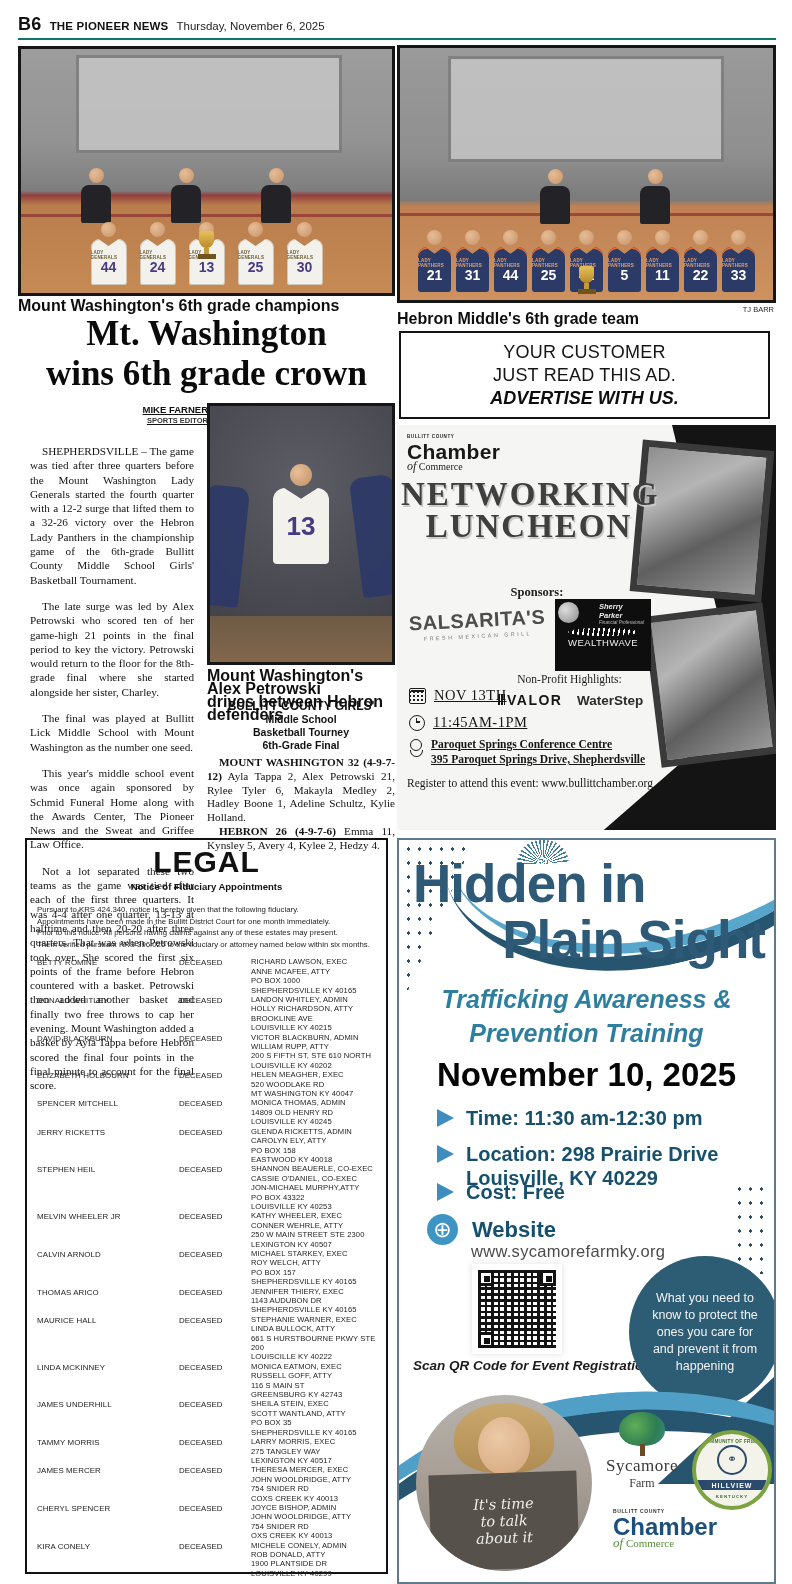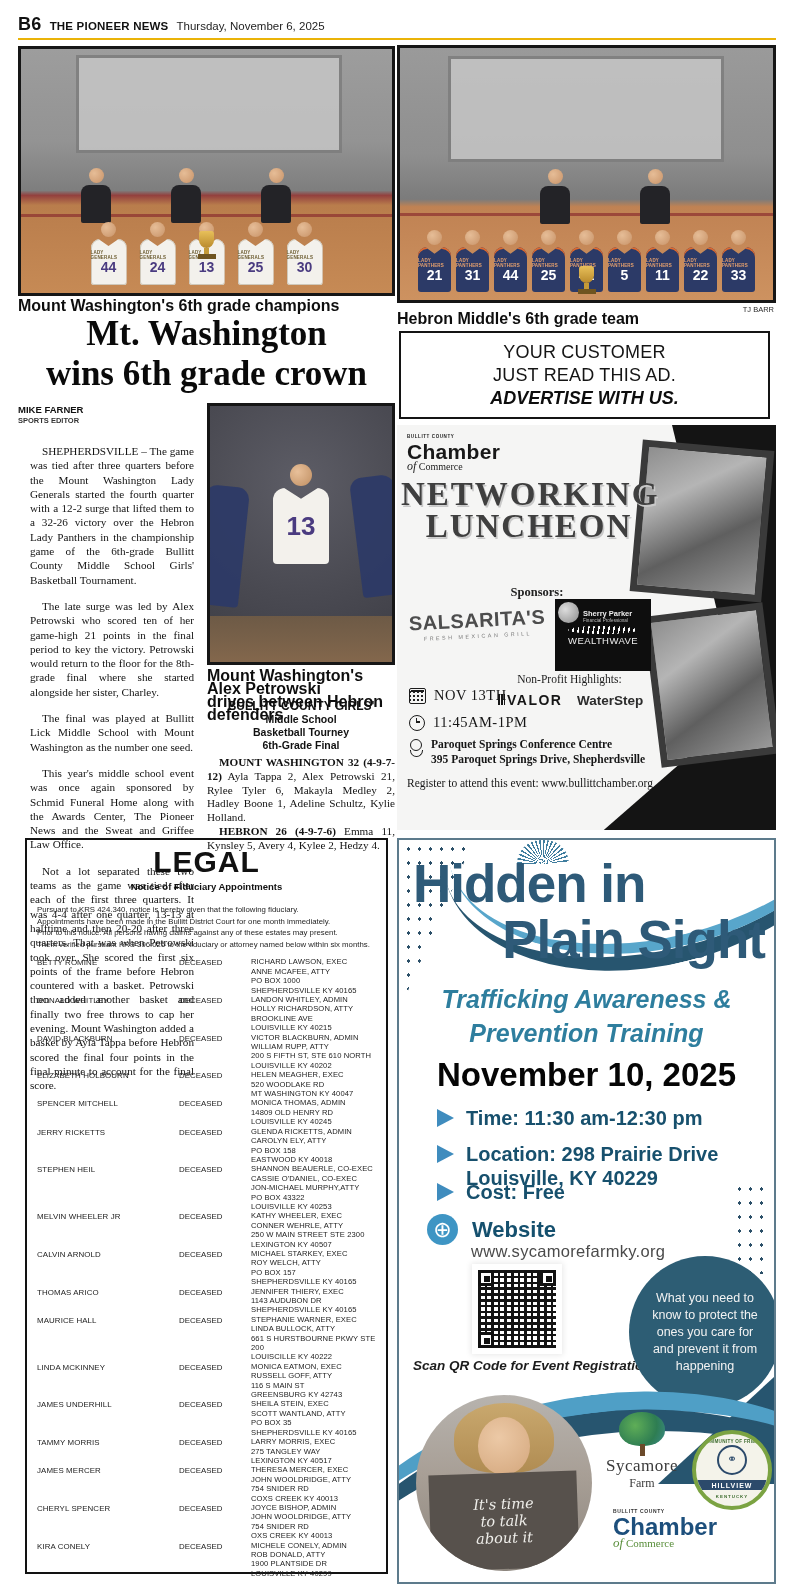--- a/index.html
+++ b/index.html
@@ -1,19 +1,19 @@
 <!DOCTYPE html>
 <html><head>
 <meta charset="utf-8">
 <style>
   html,body{margin:0;padding:0;background:#ffffff;}
   .page{position:relative;width:792px;height:1584px;background:#fff;font-family:"Liberation Sans",sans-serif;color:#111;overflow:hidden;}
 
   
-  .masthead{position:absolute;left:18px;top:14px;width:758px;height:24px;border-bottom:2px solid #eab308;display:flex;align-items:baseline;gap:8px;}
+  .masthead{position:absolute;left:18px;top:14px;width:758px;height:24px;border-bottom:2px solid #0f766e;display:flex;align-items:baseline;gap:8px;}
   .mh-page{font-size:18px;font-weight:bold;letter-spacing:.3px;}
   .mh-paper{font-size:11.5px;font-weight:bold;letter-spacing:.2px;}
   .mh-date{font-size:11.5px;color:#1e1e1e;}
 
   
   .photo{position:absolute;border:3px solid #161616;overflow:hidden;box-sizing:border-box;}
   .photo-left{left:18px;top:46px;width:377px;height:250px;background:linear-gradient(180deg,#9d9d9d 0%,#939393 38%,#7e7e7e 58%,#93403e 60%,#b97d4c 64%,#c68a55 100%);}
   .photo-right{left:397px;top:45px;width:379px;height:258px;background:linear-gradient(180deg,#9a9a9a 0%,#8f8f8f 42%,#7b7b7b 60%,#c08253 63%,#cd9260 100%);}
   .screen{position:absolute;background:#c6c6c6;border:3px solid #7d7d7d;opacity:.85;}
   .screen-l{left:55px;top:6px;width:260px;height:92px;}
@@ -41,21 +41,21 @@
   .trophy-r{bottom:6px;}
   .cup{width:15px;height:17px;background:linear-gradient(#e8c05a,#b98a2c);border-radius:3px 3px 8px 8px;}
   .stem{width:5px;height:6px;background:#c49a38;}
   .tbase{width:18px;height:5px;background:#6f5420;}
 
   .credit{position:absolute;font-size:7.5px;color:#2a2a2a;}
   .caption{position:absolute;font-weight:bold;font-size:16px;line-height:13px;color:#0e0e0e;}
 
   
   .headline{position:absolute;left:18px;top:314px;width:377px;text-align:center;font-family:"Liberation Serif",serif;font-weight:bold;font-size:35px;line-height:40px;color:#0a0a0a;}
-  .byline{position:absolute;left:18px;top:404px;width:190px;text-align:left;}
+  .byline{position:absolute;left:18px;top:404px;width:190px;text-align:right;text-decoration:underline;}
   .byline-name{font-size:9.5px;font-weight:bold;}
   .byline-title{font-size:7.5px;font-weight:bold;color:#333;margin-top:1px;}
   .article-text{position:absolute;left:18px;top:432px;width:188px;font-family:"Liberation Serif",serif;font-size:11.2px;line-height:14.3px;text-align:justify;color:#121212;}
   .article-text p{margin:12px;text-indent:12px;}
 
   .photo-action{left:207px;top:403px;width:188px;height:262px;background:radial-gradient(circle at 50% 30%,#5d5d66 0%,#4a4a52 55%,#3c3c44 100%);}
   .pa-floor{position:absolute;left:0;right:0;bottom:0;height:46px;background:linear-gradient(#6d5a46,#83674c);}
   .pa-defender{position:absolute;width:44px;height:120px;background:#2c3a67;border-radius:12px 12px 4px 4px;opacity:.92;}
   .pa-d1{left:-10px;top:80px;transform:rotate(6deg);}
   .pa-d2{right:-8px;top:70px;transform:rotate(-7deg);}
@@ -101,31 +101,31 @@
   .lc-of{font-style:italic;font-size:12px;}
   .lun-title{position:absolute;left:4px;top:53px;width:256px;text-align:center;font-family:"Liberation Serif",serif;font-weight:bold;color:#3f3f3f;text-shadow:1.5px 1.5px 0 #c9c9c9;letter-spacing:2px;}
   .lt1{font-size:33px;line-height:33px;}
   .lt2{font-size:33px;line-height:31px;}
   .lun-keynote{position:absolute;left:10px;top:127px;width:255px;font-family:"Liberation Serif",serif;font-size:15.5px;line-height:22px;color:#1d1d1d;}
   .lun-sponsors{position:absolute;left:80px;top:160px;width:120px;text-align:center;font-family:"Liberation Serif",serif;font-weight:bold;font-size:12.5px;color:#222;}
   .sals{position:absolute;left:12px;top:184px;transform:rotate(-3deg);color:#4d4d4d;text-align:center;}
   .sals-main{font-size:20px;font-weight:bold;letter-spacing:.5px;}
   .sals-sub{font-size:5.5px;letter-spacing:2.4px;color:#7a7a7a;margin-top:1px;}
   .sponsor-card{position:absolute;left:158px;top:174px;width:96px;height:72px;background:#0e0e0e;color:#eee;box-sizing:border-box;padding:3px;}
-  .sc-row{display:flex;align-items:flex-end;gap:4px;}
+  .sc-row{display:flex;align-items:flex-start;gap:20px;font-style:italic;}
   .sc-photo{width:21px;height:21px;border-radius:50%;background:radial-gradient(circle at 35% 35%,#ddd,#8a8a8a);flex:none;}
   .sc-name{font-size:7.5px;font-weight:bold;line-height:9px;}
   .sc-title{font-size:4.6px;color:#bdbdbd;}
   .sc-wave{margin:3px auto 0;width:70px;height:8px;background:repeating-linear-gradient(100deg,#fff 0 1.5px,transparent 1.5px 5px);border-radius:50%;}
   .sc-ww{text-align:center;font-size:9.5px;letter-spacing:.4px;margin-top:1px;}
   .np-label{position:absolute;left:100px;top:248px;width:145px;text-align:center;font-family:"Liberation Serif",serif;font-size:11.5px;color:#1d1d1d;}
   .valor{position:absolute;left:101px;top:267px;font-size:14px;font-weight:bold;letter-spacing:1.5px;color:#161616;}
   .valor-bars{display:inline-block;width:7px;height:11px;margin-right:2px;background:repeating-linear-gradient(90deg,#161616 0 1.5px,transparent 1.5px 3px);}
   .waterstep{position:absolute;left:180px;top:268px;font-size:13.5px;font-weight:bold;color:#2c2c2c;}
-  .lun-item{position:absolute;display:flex;align-items:center;gap:8px;font-family:"Liberation Serif",serif;color:#161616;}
+  .lun-item{position:absolute;display:flex;align-items:center;gap:8px;font-family:"Liberation Serif",serif;color:#161616;text-decoration:underline;}
   .li-date{left:12px;top:262px;font-size:14.5px;letter-spacing:.5px;}
   .li-time{left:12px;top:289px;font-size:14.5px;letter-spacing:.5px;}
   .li-venue{left:12px;top:312px;font-size:11.5px;font-weight:bold;line-height:15px;align-items:flex-start;}
   .lun-register{position:absolute;left:10px;top:352px;font-family:"Liberation Serif",serif;font-size:11.5px;color:#161616;}
   .cal-icon{flex:none;width:17px;height:16px;border:1.8px solid #1b1b1b;border-radius:2px;box-sizing:border-box;background:radial-gradient(#1b1b1b .7px,transparent .9px);background-size:4px 4px;background-position:2px 5px;position:relative;}
   .cal-icon::before{content:"";position:absolute;left:1px;right:1px;top:1px;height:2px;background:#1b1b1b;}
   .clock-icon{flex:none;width:16px;height:16px;border:1.8px solid #1b1b1b;border-radius:50%;box-sizing:border-box;position:relative;}
   .clock-icon::before{content:"";position:absolute;left:5.6px;top:2.2px;width:1.6px;height:4.6px;background:#1b1b1b;}
   .clock-icon::after{content:"";position:absolute;left:6.4px;top:5.8px;width:4px;height:1.6px;background:#1b1b1b;}
   .pin-icon{flex:none;width:14px;height:18px;position:relative;margin-top:2px;}

